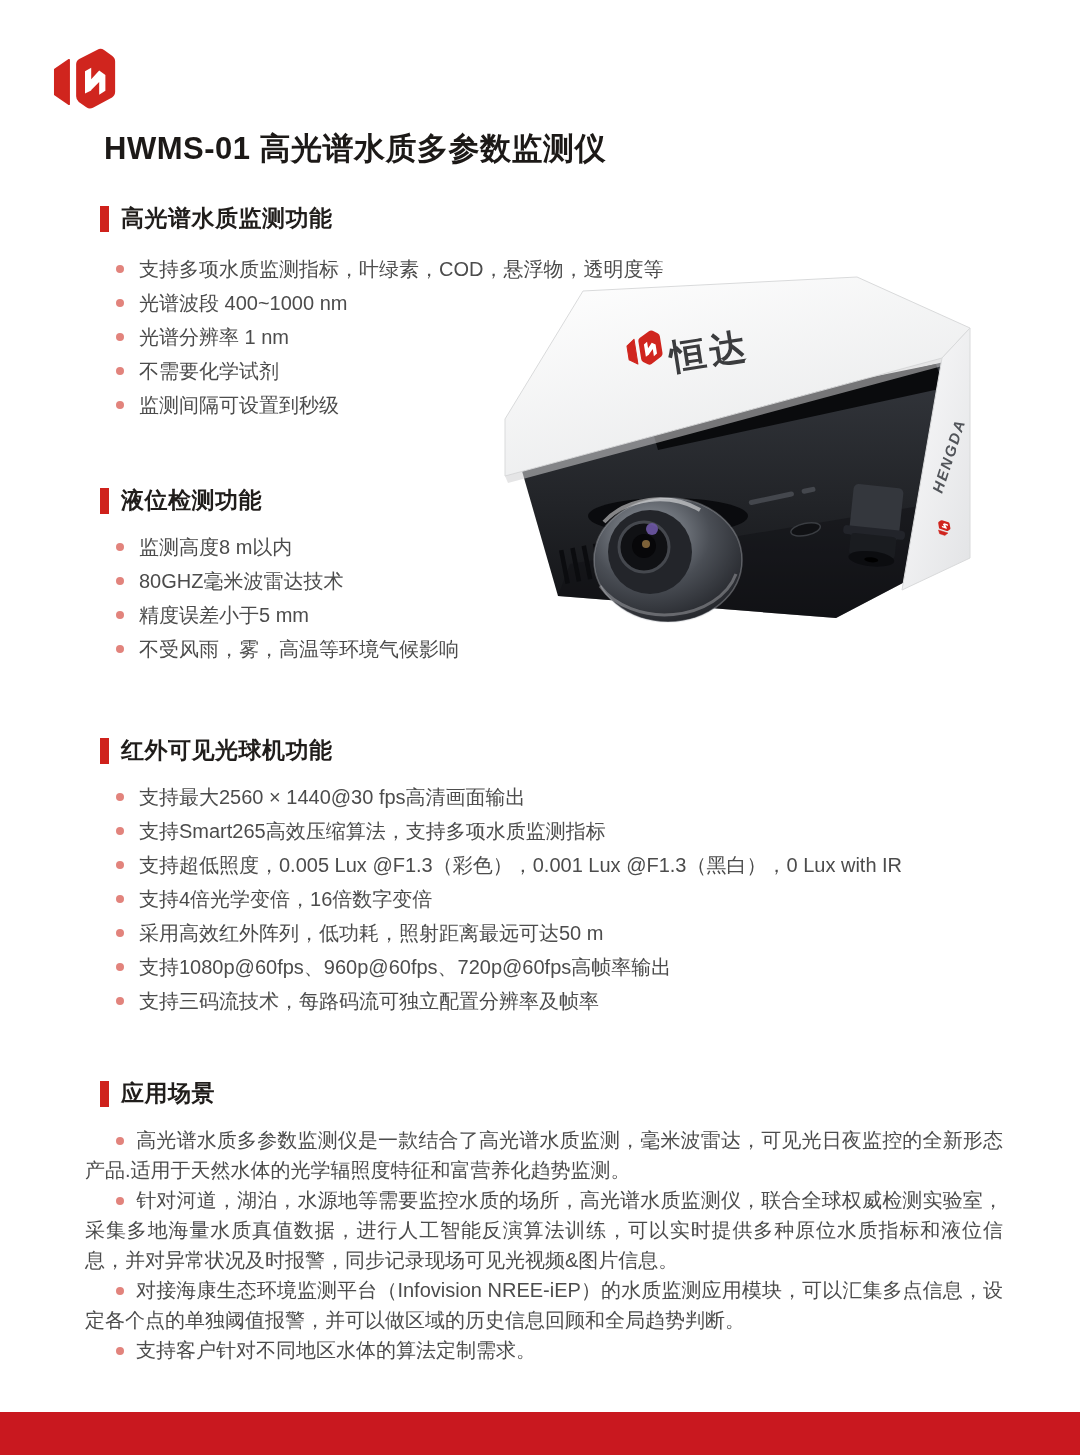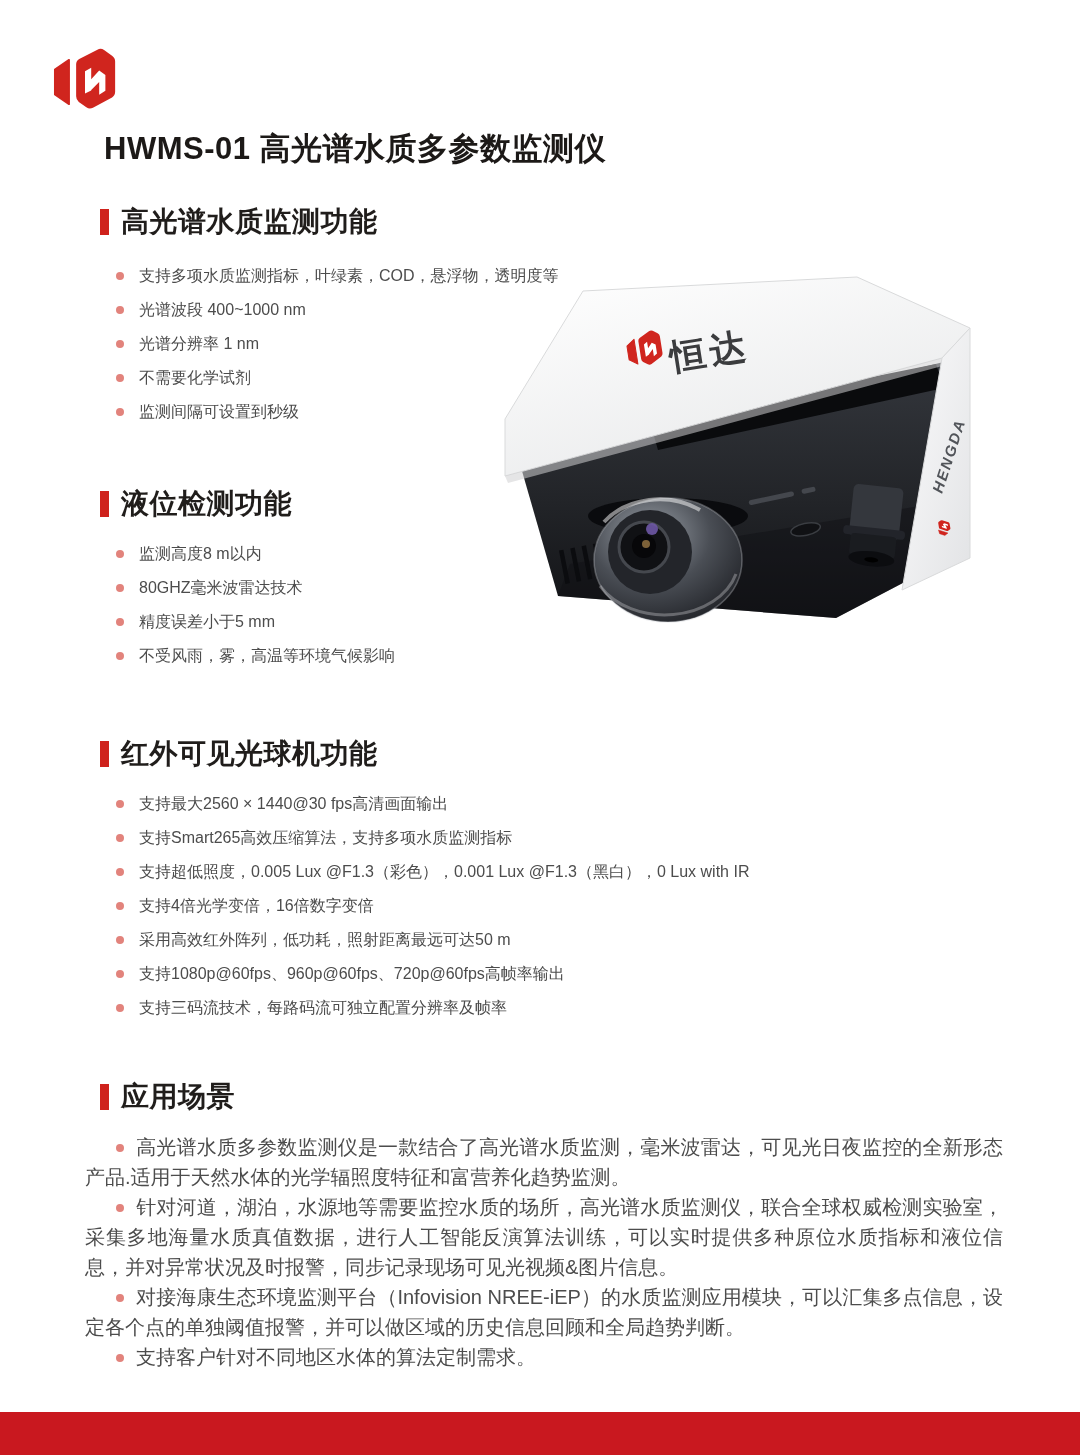--- a/index.html
+++ b/index.html
@@ -15,23 +15,23 @@
     font-family:"Liberation Sans","DejaVu Sans",sans-serif;overflow:hidden;
   }
   .brand-logo{position:absolute;left:46px;top:46px;}
   .page-title{
     position:absolute;left:96px;top:120px;margin:8px;
     font-size:31px;font-weight:800;color:#1c1917;letter-spacing:0.5px;white-space:nowrap;
   }
   .section{position:absolute;left:100px;width:900px;}
   .sec-header{display:flex;align-items:center;gap:12px;}
   .sec-bar{width:9px;height:26px;background:var(--accent);flex-shrink:0;}
-  .sec-title{font-size:28px;font-weight:800;color:var(--heading);letter-spacing:0.5px;}
+  .sec-title{font-size:23px;font-weight:800;color:var(--heading);letter-spacing:0.5px;}
   ul.feature-list{list-style:none;margin:0;padding:0 0 0 16px;}
-  ul.feature-list li{display:flex;align-items:center;height:34px;font-size:16px;color:var(--text);white-space:nowrap;}
+  ul.feature-list li{display:flex;align-items:center;height:34px;font-size:20px;color:var(--text);white-space:nowrap;}
   .dot{width:8px;height:8px;border-radius:50%;background:var(--bullet);margin-right:15px;flex-shrink:0;}
   .s1{top:203px;} .s1 ul{margin-top:18px;}
   .s2{top:485px;} .s2 ul{margin-top:14px;}
   .s3{top:735px;} .s3 ul{margin-top:14px;}
   .s4{top:1078px;}
   .paras{margin:16px 0 0 -15px;width:918px;}
   .paras p{margin:0;font-size:20px;line-height:30px;color:var(--text);text-indent:31px;text-align:justify;}
   .paras .dot{display:inline-block;margin-right:12px;vertical-align:2px;}
   .product{position:absolute;left:500px;top:264px;width:580px;height:362px;}
   .footer-bar{position:absolute;left:0;top:1412px;width:1080px;height:43px;background:var(--footer);}

